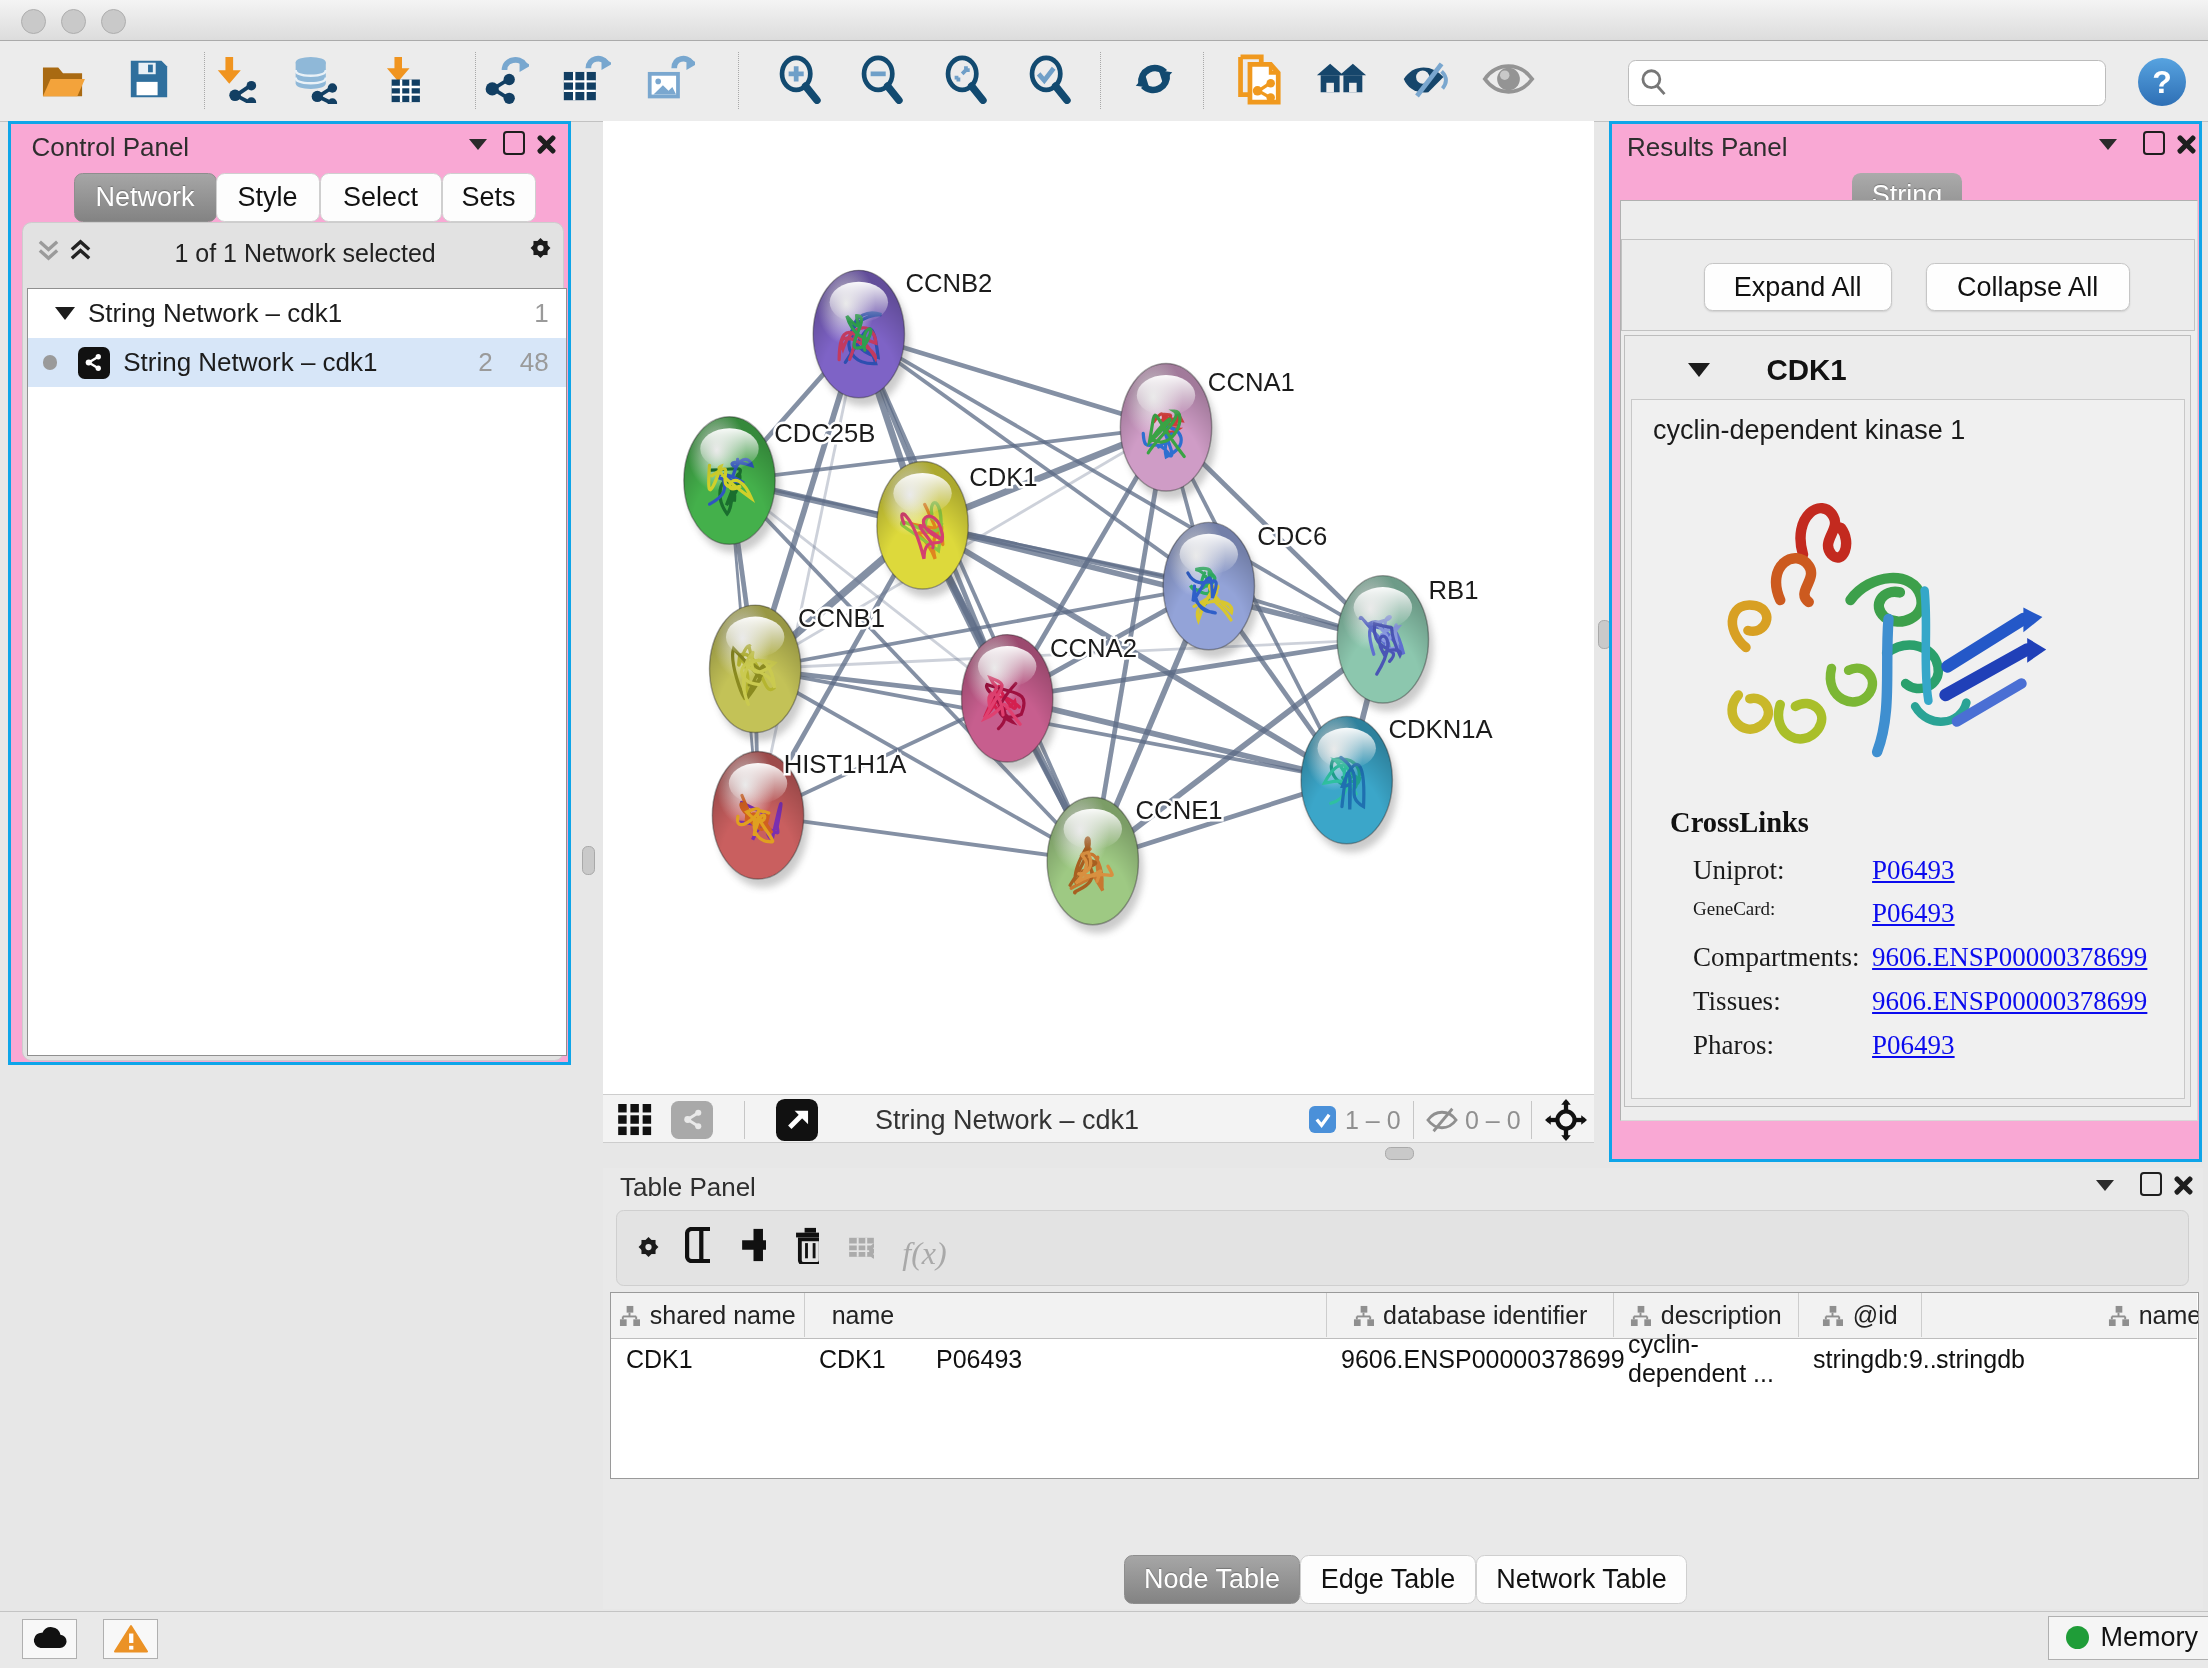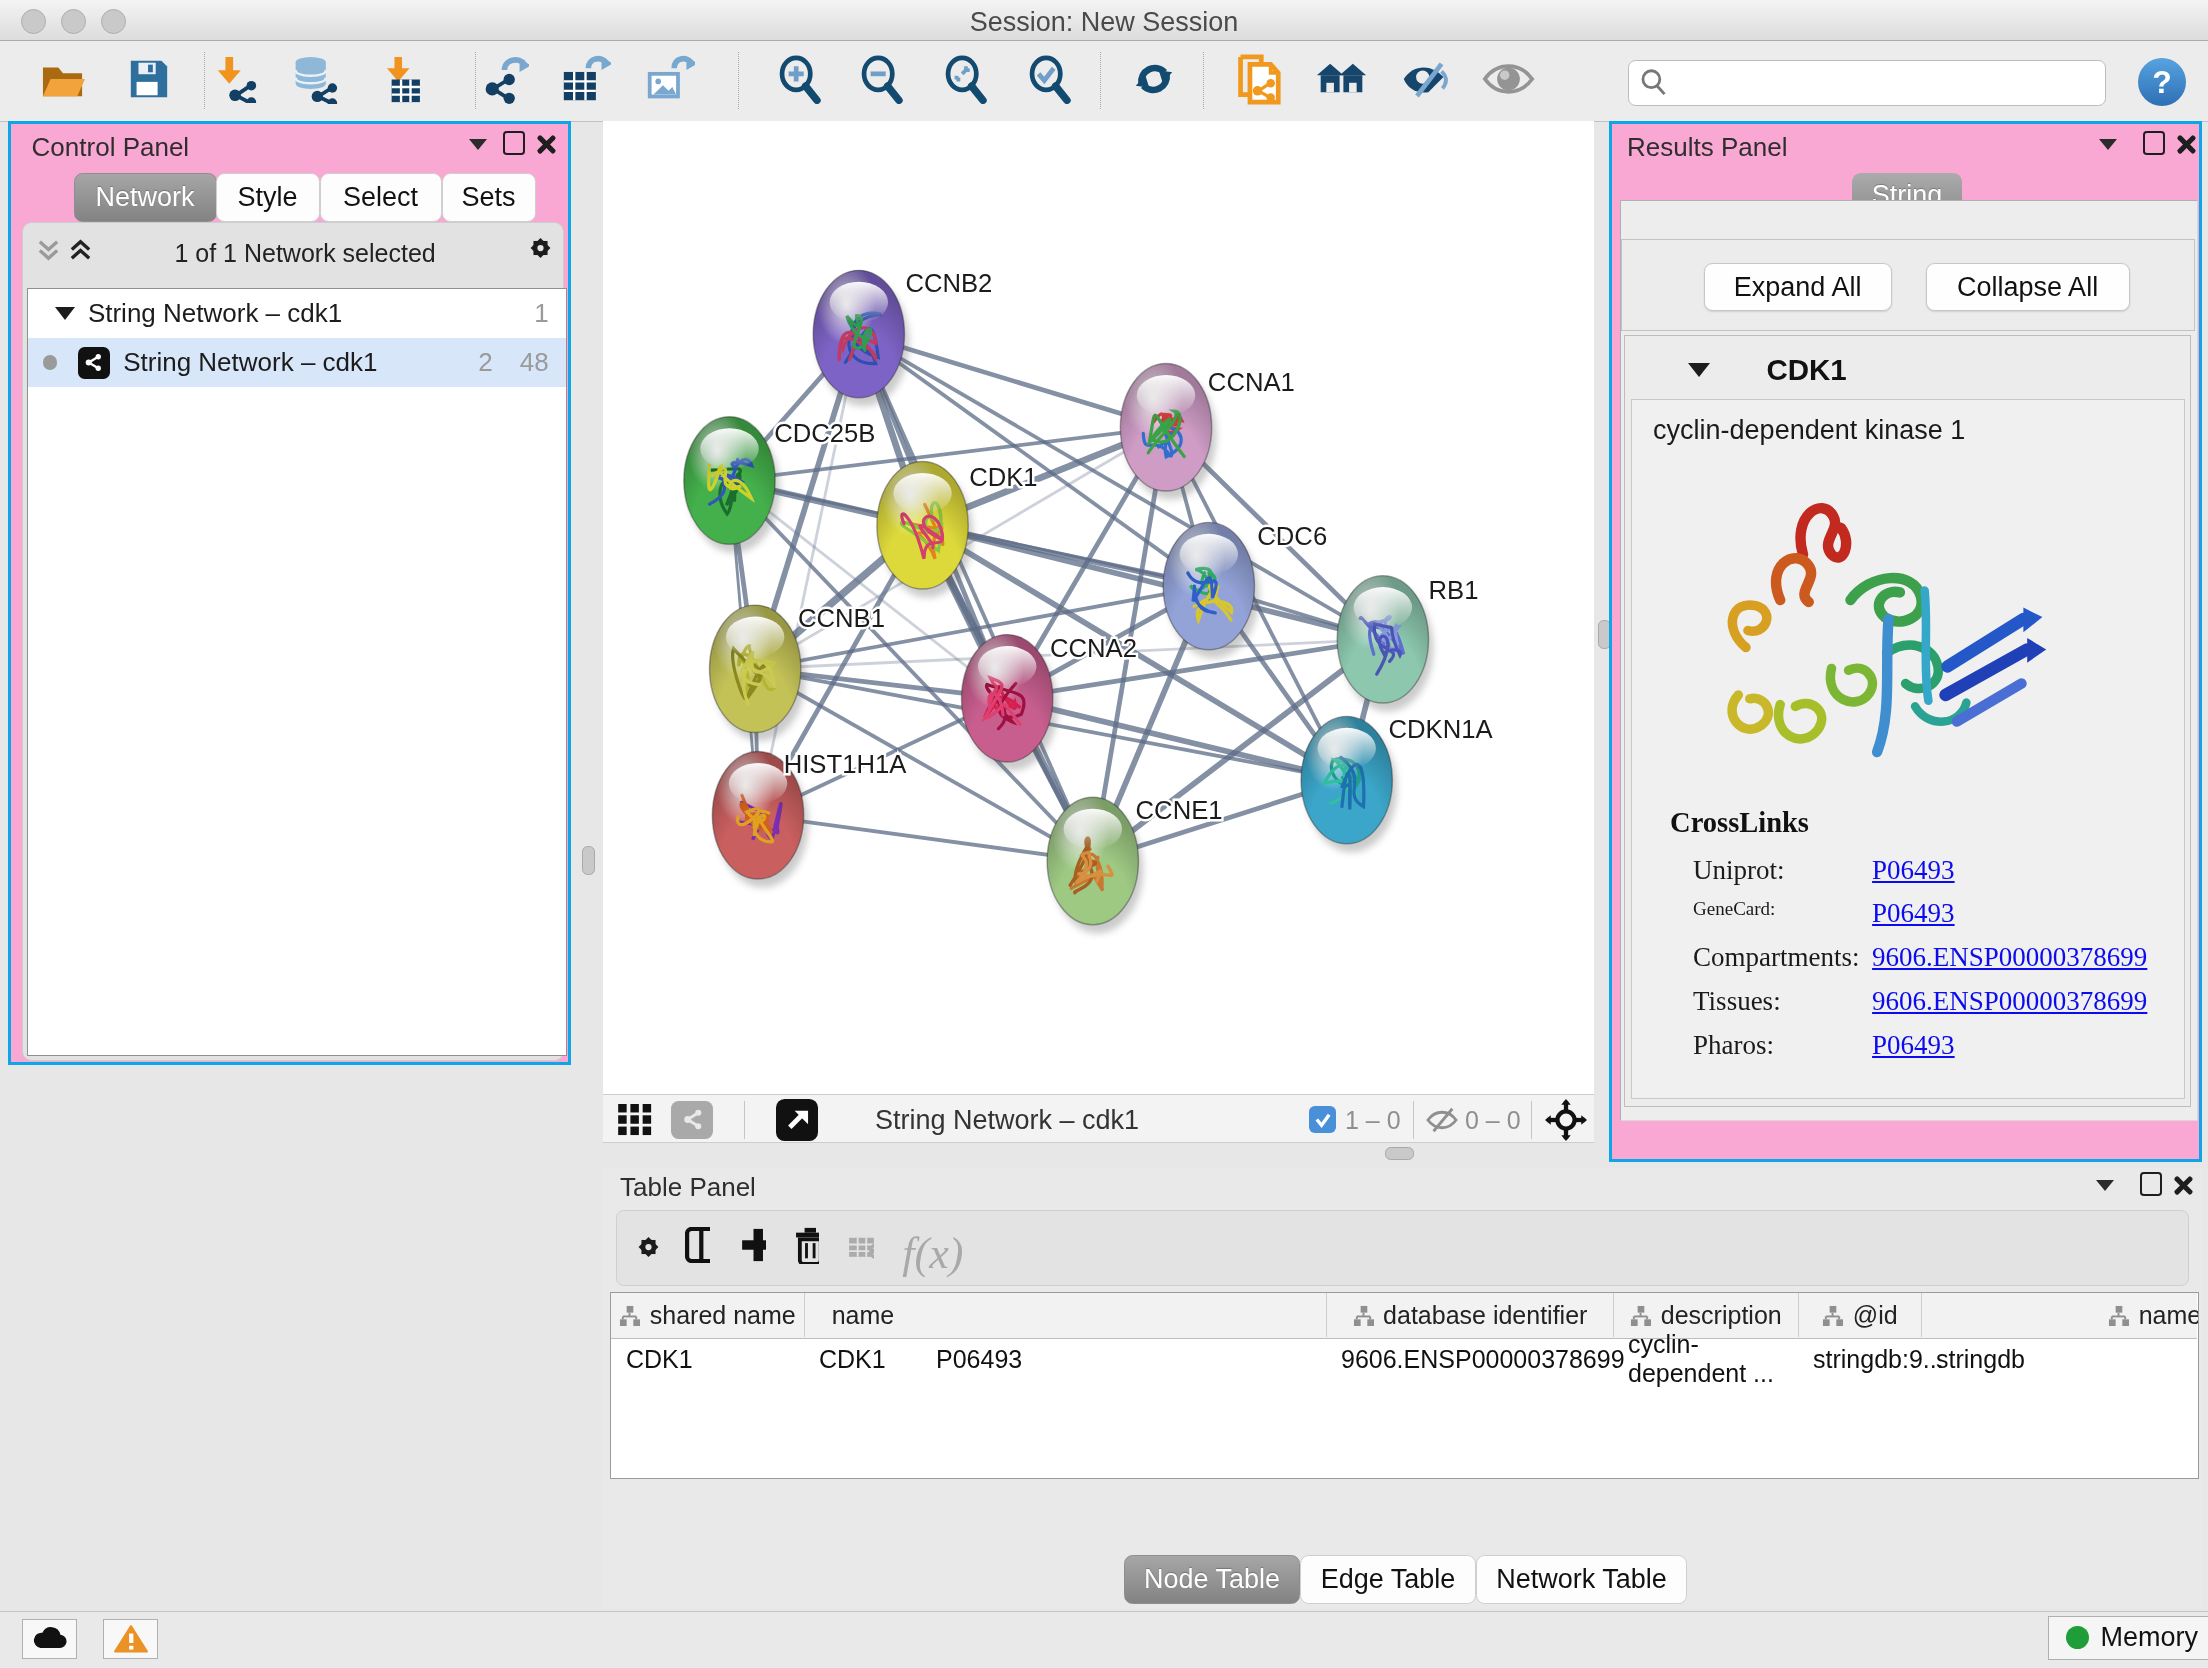--- a/index.html
+++ b/index.html
@@ -45,38 +45,37 @@
   .xlink{color:#0b0bee;text-decoration:underline;font-size:27px;}
   
   .ttoolbox{background:#e3e3e3;border:1px solid #cfcfcf;border-radius:7.6px;box-sizing:border-box;}
   .tblwrap{background:#fff;border:1.9px solid #9a9a9a;box-sizing:border-box;overflow:hidden;}
   .thead{background:#f2f2f2;border-bottom:1.9px solid #bdbdbd;box-sizing:border-box;}
   .hcell{top:0;height:44px;display:flex;align-items:center;justify-content:center;gap:9.5px;font-size:25px;color:#222;box-sizing:border-box;border-left:1px solid #cdcdcd;}
   .hcell.first{border-left:none;}
   .dcell{top:0;height:40px;display:flex;align-items:center;font-size:25px;color:#111;padding-left:15px;box-sizing:border-box;}
   .hscroll{background:#f7f7f7;border-top:1px solid #d2d2d2;}
   .hthumb{background:#c6c6c6;border-radius:10.5px;}
-  .fx{font-family:"Liberation Serif",serif;font-style:italic;font-size:44px;color:#a9a9a9;}
+  .fx{font-family:"Liberation Serif",serif;font-style:italic;font-size:32px;color:#a9a9a9;margin-top:7px;}
   
   .statusbar{left:0;top:1611px;width:2208px;height:57px;background:#e9e9e9;border-top:1px solid #c4c4c4;}
   .stbtn{width:55px;height:40px;border:1.9px solid #b0b0b0;background:#f8f8f8;display:flex;align-items:center;justify-content:center;box-sizing:border-box;}
   .membtn{height:44px;border:1.9px solid #b0b0b0;background:#f5f5f5;display:flex;align-items:center;gap:11.4px;padding:0 17px;font-size:27px;color:#111;box-sizing:border-box;}
   .dot-green{width:23px;height:23px;border-radius:50%;background:#1f9d38;}
   .splitdot{background:#c9c9c9;border:1px solid #a9a9a9;border-radius:5.7px;}
   .gearsvg{display:block;}
   .hier{display:inline-block;}
 </style>
 </head>
 <body>
 
 <div class="abs titlebar">
   <div class="abs tl" style="left:21px"></div>
   <div class="abs tl" style="left:61px"></div>
   <div class="abs tl" style="left:101px"></div>
-  <div class="abs win-title">Session: New Session</div>
 </div>
 
 <div class="abs toolbar">
   <div class="abs tbtn" style="left:38px">
     <span><svg width="48" height="42" viewBox="0 0 50 44">
           <path d="M4 10 h16 l5 6 h20 v24 H4z" fill="#a96a12"></path>
           <path d="M4 40 l8-18 h36 l-8 18z" fill="#f3a33b"></path>
         </svg></span>
   </div>
   <div class="abs tbtn" style="left:124px">

